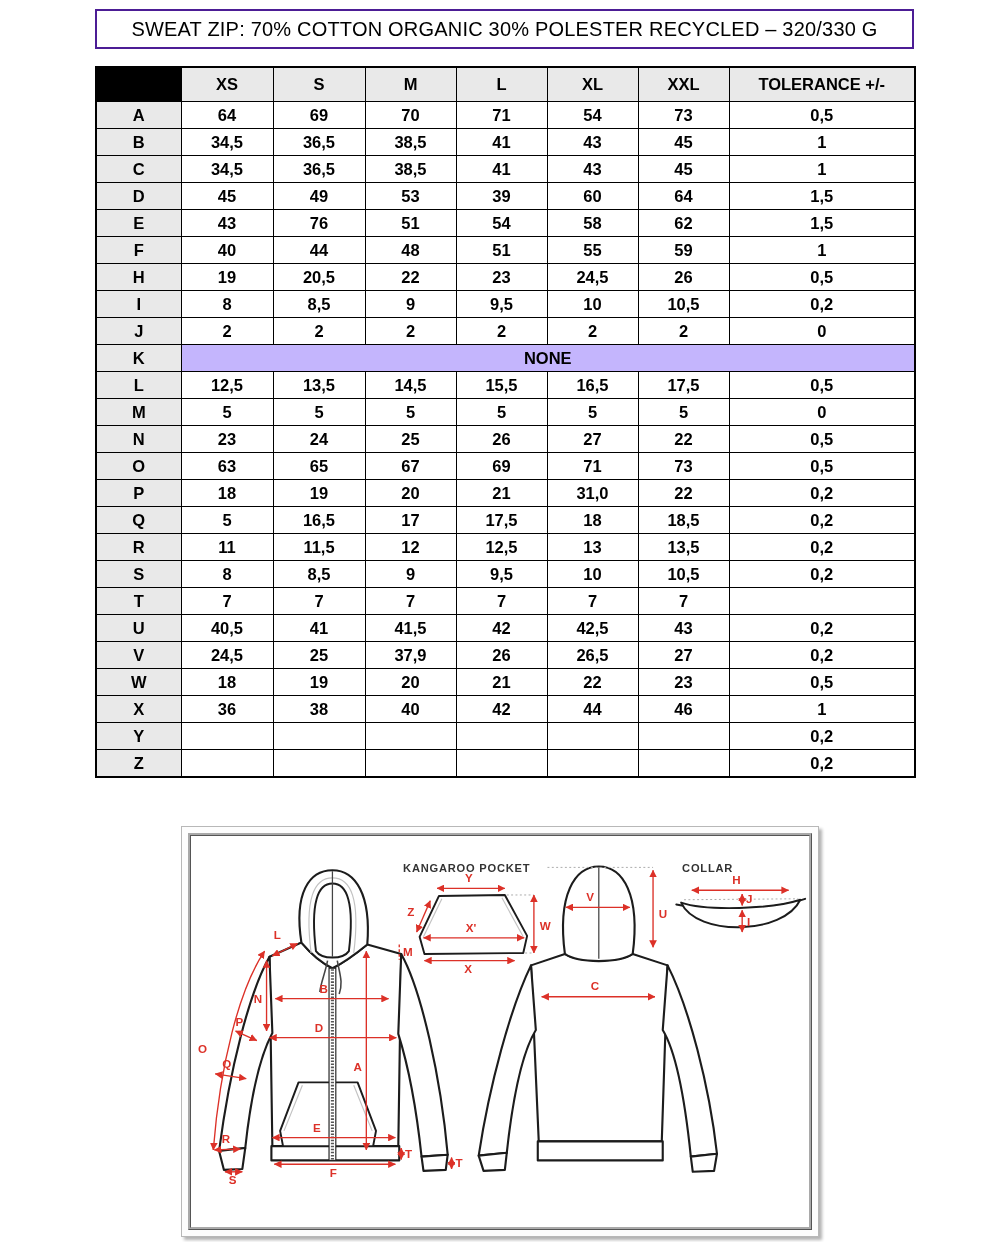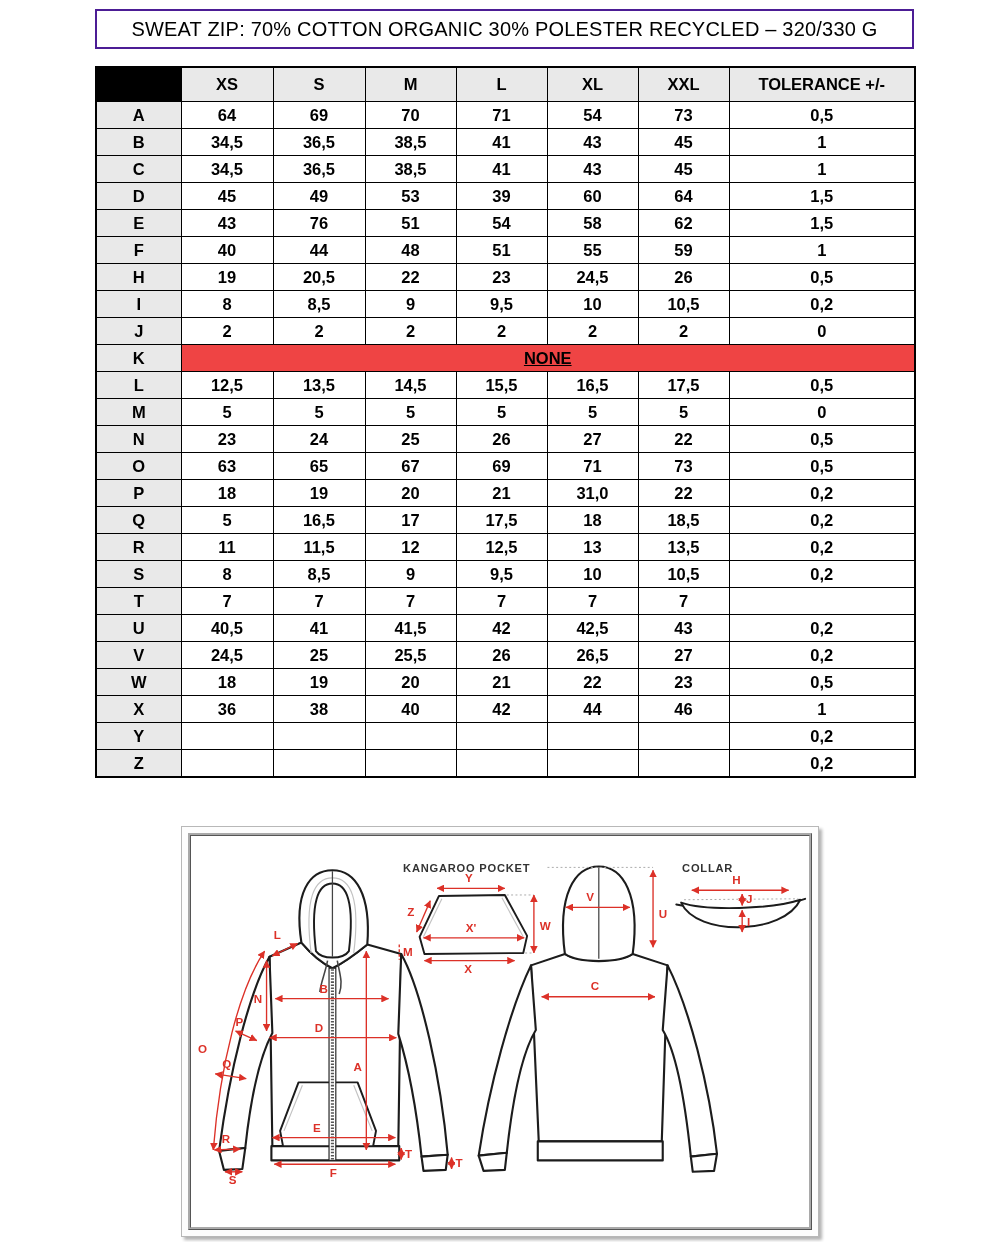--- a/index.html
+++ b/index.html
@@ -16,21 +16,21 @@
   table.size-table{position:absolute;left:95px;top:66px;width:819px;
                    border-collapse:collapse;table-layout:fixed;
                    border:2px solid #000;padding-left:25px;}
   table.size-table th,table.size-table td{
       border:1px solid #000;text-align:center;vertical-align:middle;
       font-size:16.5px;font-weight:bold;padding:0;overflow:hidden;white-space:nowrap;}
   table.size-table th{height:33px;background:#e9e9e9;}
   table.size-table td{height:26px;background:#fff;}
   table.size-table th.corner{background:#000;}
   table.size-table td.lbl{background:#e9e9e9;}
-  table.size-table td.merged{background:#ef4444;text-decoration:underline;}
+  table.size-table td.merged{background:#c4b5fd;}
 
   
   .frame{position:absolute;left:181px;top:826px;width:638px;height:411px;
          box-sizing:border-box;border:1px solid #b8b8b8;background:#fdfdfd;
          padding:6px;box-shadow:3px 3px 3px rgba(0,0,0,.30);}
   .frame-inner{width:100%;height:100%;box-sizing:border-box;
                border:3px ridge #a9a9a9;background:#fff;}
   .frame-inner svg{display:block;}
 
   
@@ -270,21 +270,21 @@
           <td>41,5</td>
           <td>42</td>
           <td>42,5</td>
           <td>43</td>
           <td class="tol">0,2</td>
         </tr>
         <tr>
           <td class="lbl">V</td>
           <td>24,5</td>
           <td>25</td>
-          <td>25,5</td>
+          <td>37,9</td>
           <td>26</td>
           <td>26,5</td>
           <td>27</td>
           <td class="tol">0,2</td>
         </tr>
         <tr>
           <td class="lbl">W</td>
           <td>18</td>
           <td>19</td>
           <td>20</td>

